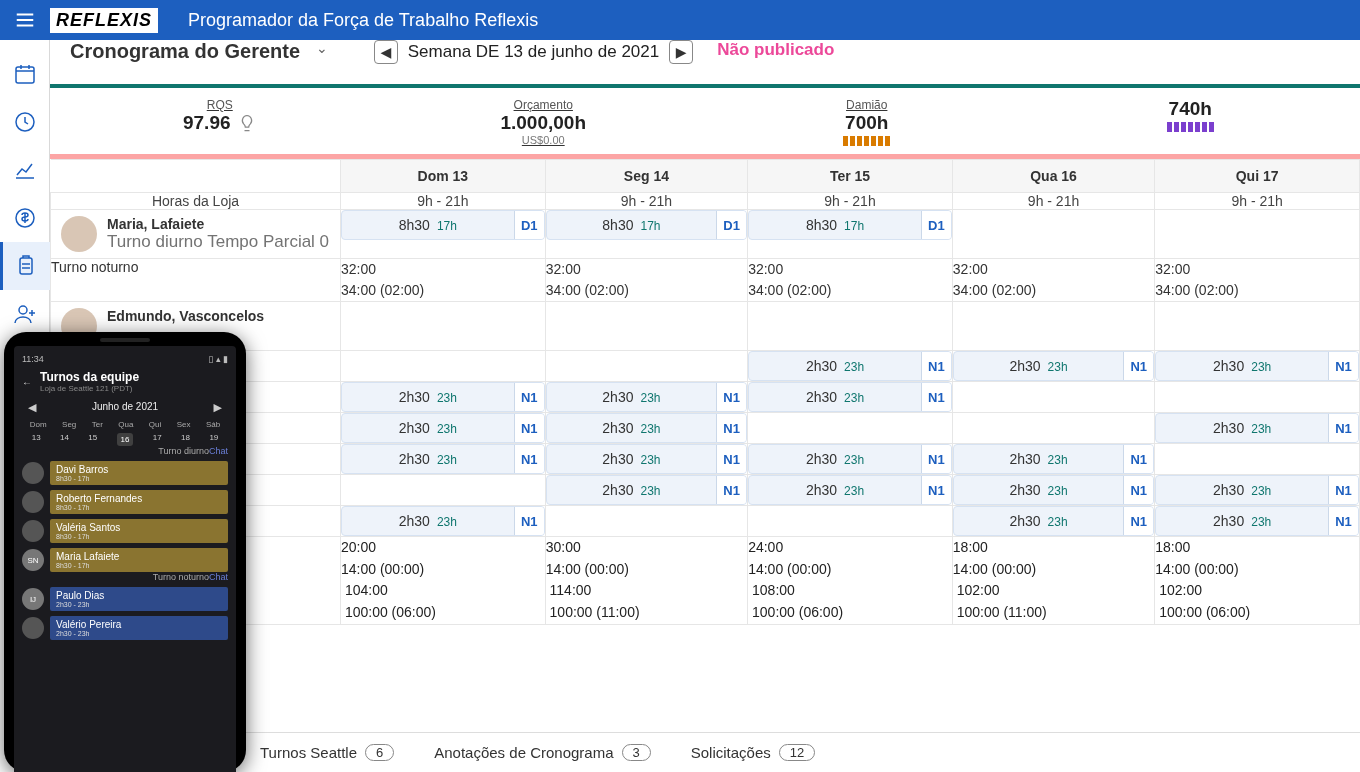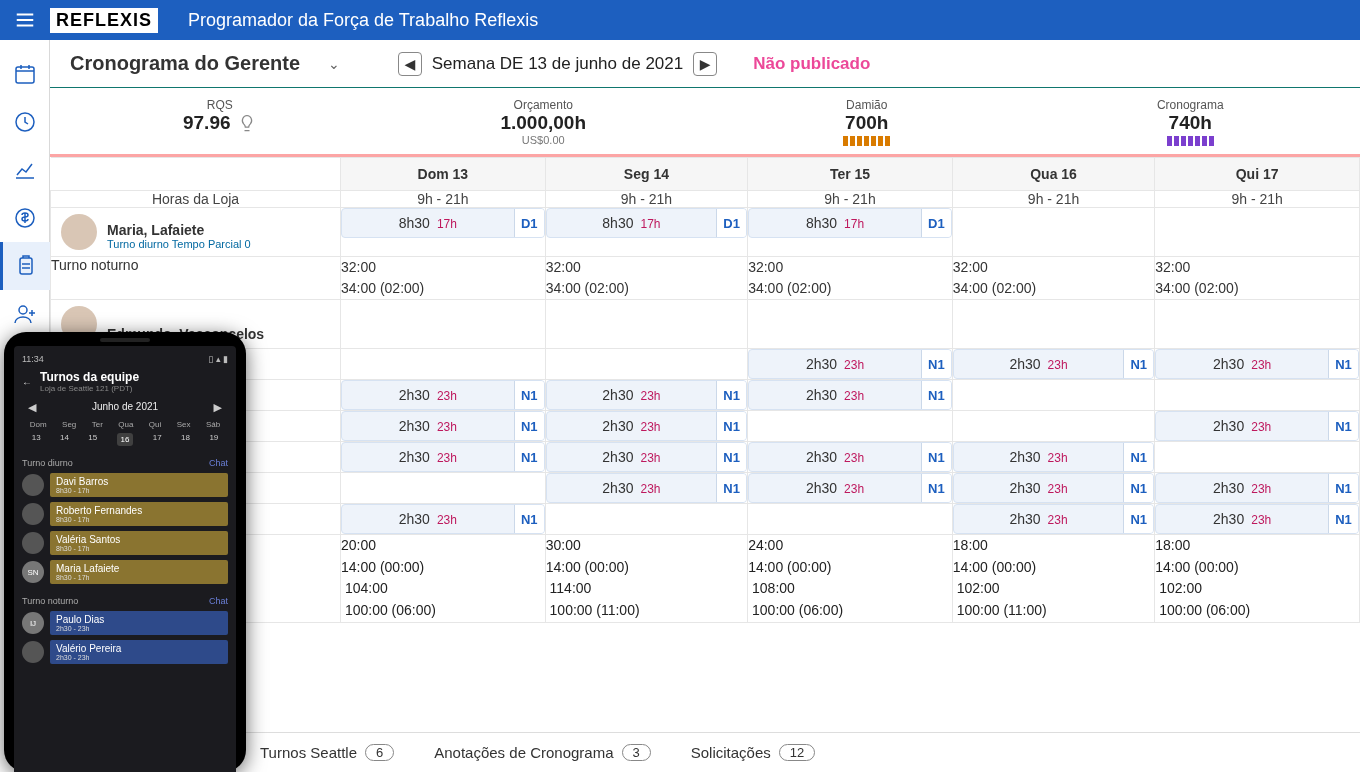--- a/index.html
+++ b/index.html
@@ -2,69 +2,69 @@
 <html><head>
 <meta charset="utf-8">
 <style>
 * { box-sizing: border-box; margin: 0; padding: 0; }
 body { font-family: "Segoe UI", Arial, sans-serif; font-size: 14px; color: #333; background: #fff; width: 1360px; height: 772px; overflow: hidden; position: relative; }
 
 
 .top-header { height: 40px; background: #1d5fbf; display: flex; align-items: center; color: #fff; }
 .hamburger { width: 50px; height: 40px; display: flex; align-items: center; justify-content: center; cursor: pointer; }
 .hamburger svg { width: 22px; height: 22px; }
-.logo { background: #fff; color: #000; font-weight: bold; padding: 2px 6px; font-size: 18px; letter-spacing: 1px; margin-right: 30px; }
+.logo { background: #fff; color: #000; font-weight: bold; padding: 2px 6px; font-size: 18px; font-style: italic; letter-spacing: 1px; margin-right: 30px; }
 .app-title { font-size: 18px; font-weight: 300; }
 
 
 .left-sidebar { position: absolute; left: 0; top: 40px; width: 50px; bottom: 0; border-right: 1px solid #d9d9d9; background: #fff; display: flex; flex-direction: column; align-items: center; padding-top: 10px; }
 .sidebar-icon { width: 50px; height: 48px; display: flex; align-items: center; justify-content: center; color: #1d5fbf; cursor: pointer; }
 .sidebar-icon.active { background: #e8f0fb; border-left: 3px solid #1d5fbf; }
 .sidebar-icon svg { width: 24px; height: 24px; stroke: #1d5fbf; fill: none; stroke-width: 1.5; }
 
 
 .main { position: absolute; left: 50px; top: 40px; right: 0; bottom: 0; display: flex; flex-direction: column; }
 
 
-.page-header { height: 48px; display: flex; align-items: center; padding: 0 20px; gap: 28px; border-bottom: 1px solid #0f766e; }
+.page-header { height: 48px; display: flex; align-items: flex-start; padding: 0 20px; gap: 16px; border-bottom: 4px solid #0f766e; }
 .page-title { font-size: 20px; font-weight: 600; color: #333; }
 .chev { color: #666; }
 .week-nav { display: flex; align-items: center; gap: 10px; margin-left: 30px; }
 .navbtn { width: 24px; height: 24px; border: 1px solid #888; border-radius: 4px; display: flex; align-items: center; justify-content: center; cursor: pointer; color: #333; }
 .week-label { font-size: 17px; color: #222; }
 .publish-status { font-size: 17px; font-weight: 600; color: #ec4899; margin-left: 8px; }
 
 
-.summary { display: flex; padding: 6px 8px 4px 8px; border-bottom: 3px solid #fca5a5; }
+.summary { display: flex; padding: 6px 8px 4px 8px; border-bottom: 5px solid #fca5a5; text-decoration: underline; }
 .summary-card { flex: 1; text-align: center; padding: 4px 0; }
 .summary-label { font-size: 12px; color: #555; }
 .summary-value { font-size: 19px; font-weight: 700; color: #222; display: inline-flex; align-items: center; gap: 6px; }
 .summary-sub { font-size: 11px; color: #777; }
 .bars { display: flex; justify-content: center; gap: 2px; margin-top: 2px; }
 .bars span { width: 5px; height: 10px; display: inline-block; }
 .bars.orange span { background: #d97b00; }
 .bars.purple span { background: #7b3fce; }
 
 
 .grid-wrap { flex: 1; overflow: auto; position: relative; }
 table.sched { border-collapse: collapse; width: 100%; }
 table.sched th, table.sched td { border: 1px solid #e6e6e6; padding: 0; vertical-align: top; }
 table.sched thead th { background: #f6f6f6; font-weight: 600; font-size: 14px; color: #333; padding: 8px 6px; text-align: center; }
 table.sched thead th.first { text-align: left; padding-left: 10px; width: 290px; background: #fff; border-left: none; }
 .row-label { padding: 8px 10px; font-size: 13px; color: #333; text-align: left; width: 290px; }
 .store-hours td { background: #fff; font-size: 14px; color: #444; text-align: center; padding: 6px; }
-.emp-cell { display: flex; align-items: flex-end; gap: 10px; padding: 6px 10px; }
+.emp-cell { display: flex; align-items: flex-start; gap: 10px; padding: 6px 10px; }
 .avatar { width: 36px; height: 36px; border-radius: 50%; background: #d9c6b5; flex-shrink: 0; }
 .emp-name { font-weight: 700; font-size: 14px; }
-.emp-sub { font-size: 11px; color: #0369a1; }
+.emp-sub { font-size: 17px; color: #737373; }
 
 .shift-cell { padding: 4px 6px; text-align: center; background: #fff; }
 .shift-chip { display: flex; align-items: center; background: #eef3fa; border: 1px solid #d6e2f2; border-radius: 4px; overflow: hidden; height: 30px; }
 .shift-chip .main-txt { flex: 1; text-align: center; font-size: 14px; color: #333; }
-.shift-chip .main-txt .sub { color: #be185d; font-size: 12px; margin-left: 7px; }
+.shift-chip .main-txt .sub { color: #0f766e; font-size: 12px; margin-left: 7px; }
 .shift-chip .badge { width: 30px; border-left: 1px solid #cbd8e9; color: #1d5fbf; font-weight: 600; font-size: 13px; height: 100%; display: flex; align-items: center; justify-content: center; background: #fff; }
 
 .night-row td { background: #fff; font-size: 14px; color: #333; padding: 4px 8px; text-align: left; }
 .night-row .times { font-size: 14px; line-height: 1.5; }
 
 .totals-row td { padding: 4px 12px; font-size: 14px; color: #222; text-align: left; line-height: 1.55; }
 
 
 .bottom-bar { position: absolute; left: 50px; right: 0; bottom: 0; height: 40px; background: #fff; border-top: 1px solid #ddd; display: flex; align-items: center; padding-left: 210px; gap: 40px; }
 .bb-item { display: flex; align-items: center; gap: 8px; color: #333; font-size: 15px; cursor: pointer; }
@@ -78,21 +78,21 @@
 .m-status { display: flex; justify-content: space-between; font-size: 9px; color: #bbb; }
 .m-head { display: flex; align-items: center; gap: 8px; margin-top: 6px; }
 .m-title { font-weight: 600; color: #fff; font-size: 12px; }
 .m-sub { font-size: 8px; color: #888; }
 .m-month { text-align: center; margin-top: 8px; font-size: 10px; color: #eee; position: relative; }
 .m-month .arrow { position: absolute; top: 0; font-size: 11px; color: #ccc; }
 .m-month .al { left: 6px; } .m-month .ar { right: 6px; }
 .m-days { display: flex; justify-content: space-around; margin-top: 8px; font-size: 8px; color: #aaa; }
 .m-dates { display: flex; justify-content: space-around; margin-top: 4px; font-size: 8px; color: #ccc; }
 .m-dates .sel { background: #404040; color: #fff; border-radius: 3px; padding: 2px 4px; }
-.m-section { display:flex; justify-content:space-between; margin-top: 12px; font-size: 9px; color: #aaa; }
+.m-section { display:flex; justify-content:flex-end; margin-top: 0; font-size: 9px; color: #aaa; }
 .m-section .chat { color:#6a7fd7; }
 .m-row { display: flex; align-items: center; gap: 6px; margin-top: 5px; }
 .m-av { width: 22px; height: 22px; border-radius: 50%; background: #555; flex-shrink: 0; }
 .m-av.ltr { background:#777; color:#fff; font-size:8px; display:flex; align-items:center; justify-content:center; }
 .m-bar { flex: 1; border-radius: 2px; padding: 3px 6px; }
 .m-bar.gold { background: #8a7430; }
 .m-bar.blue { background: #2e4a8a; }
 .m-nm { font-size: 10px; color: #fff; }
 .m-tm { font-size: 7px; color: #ddd; }
 .m-navb { position:absolute; bottom:4px; left:0; right:0; display:flex; justify-content:space-around; color:#888; font-size:14px; }
@@ -183,21 +183,20 @@
           <span></span>
           <span></span>
           <span></span>
           <span></span>
           <span></span>
           <span></span>
           <span></span>
         </div>
     </div>
     <div class="summary-card">
-      <div class="summary-label">Cronograma</div>
       <div class="summary-value">740h</div>
       <div class="bars purple">
           <span></span>
           <span></span>
           <span></span>
           <span></span>
           <span></span>
           <span></span>
           <span></span>
         </div>

